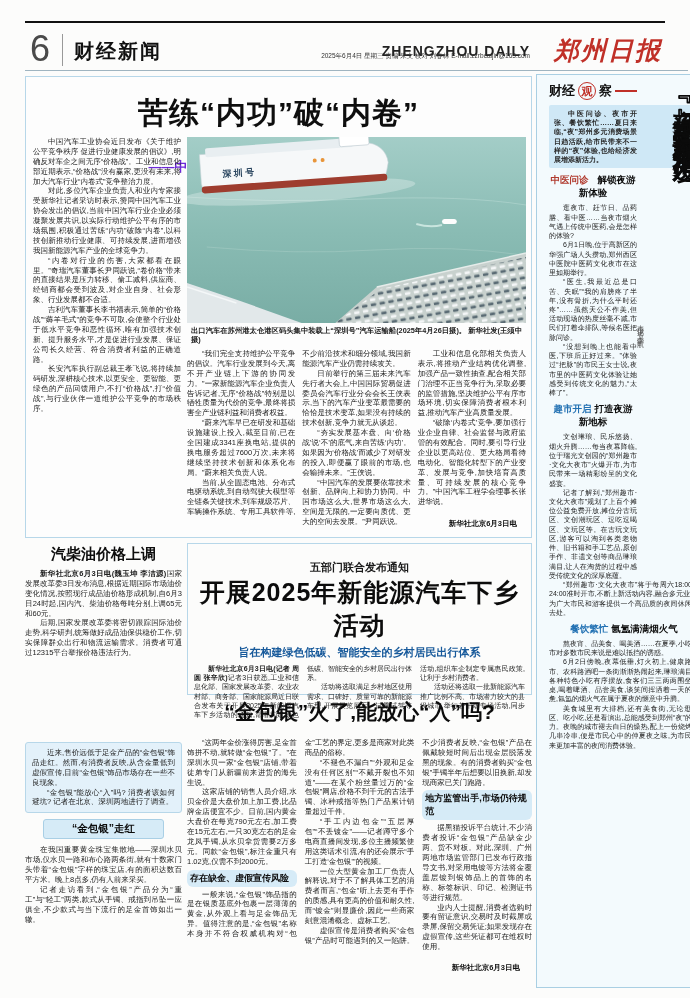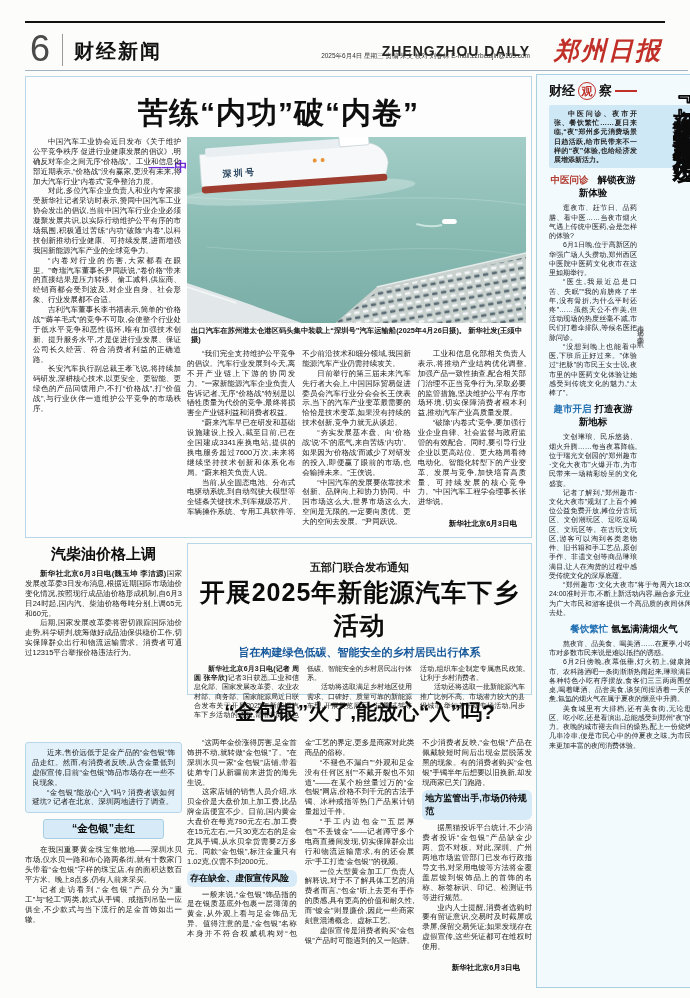--- a/index.html
+++ b/index.html
@@ -206,21 +206,21 @@
   </div>
   <div class="gold-cols bodytext">
     <div>
         <p class="para">“这两年金价涨得厉害,足金首饰拼不动,就转做“金包银”了。”在深圳水贝一家“金包银”店铺,带着徒弟专门从新疆前来进货的海先生说。</p>
         <p class="para">这家店铺的销售人员介绍,水贝金价是大盘价加上加工费,比品牌金店便宜不少。目前,国内黄金大盘价在每克790元左右,加工费在15元左右,一只30克左右的足金龙凤手镯,从水贝拿货需要2万多元。同款“金包银”,标注金重只有1.02克,仅需不到2000元。</p>
       </div>
     <div class="inline-subhead">存在缺金、虚假宣传风险</div>
     <div>
         <p class="para">一般来说,“金包银”饰品指的是在银质基底外包裹一层薄薄的黄金,从外观上看与足金饰品无异。值得注意的是,“金包银”名称本身并不符合权威机构对“包金”工艺的界定,更多是商家对此类商品的俗称。</p>
         <p class="para">“不褪色不漏白”“外观和足金没有任何区别”“不戴开裂也不知道”——在某个粉丝量过万的“金包银”网店,价格不到千元的古法手镯、冰种戒指等热门产品累计销量超过千件。</p>
-        <p class="para">“手工内边包金”“五层厚包”“不丢镀金”——记者蹲守多个电商直播间发现,切实保障群众出行和物流运输需求,有的还会展示“手工打造‘金包银’”的视频。</p>
+        <p class="para">“手工内边包金”“五层厚包”“不丢镀金”——记者蹲守多个电商直播间发现,多位主播频繁使用这类话术引流,有的还会展示“手工打造‘金包银’”的视频。</p>
         <p class="para">一位大型黄金加工厂负责人解释说,对于不了解具体工艺的消费者而言,“包金”听上去更有手作的质感,具有更高的价值和耐久性,而“镀金”则显廉价,因此一些商家刻意混淆概念、虚标工艺。</p>
         <p class="para">虚假宣传是消费者购买“金包银”产品时可能遇到的又一陷阱。不少消费者反映,“金包银”产品在佩戴较短时间后出现金层脱落发黑的现象。有的消费者购买“金包银”手镯半年后想要以旧换新,却发现商家已关门跑路。</p>
       </div>
     <div class="inline-subhead">地方监管出手,市场仍待规范</div>
     <div>
         <p class="para">据黑猫投诉平台统计,不少消费者投诉“金包银”产品缺金少两、货不对板。对此,深圳、广州两地市场监管部门已发布行政指导文书,对采用电镀等方法将金覆盖层镀到银饰品上的首饰的名称、标签标识、印记、检测证书等进行规范。</p>
         <p class="para">业内人士提醒,消费者选购时要有留证意识,交易时及时截屏或录屏,保留交易凭证;如果发现存在虚假宣传,这些凭证都可在维权时使用。</p>
       </div>
   </div>
   <div class="gold-signoff">新华社北京6月3日电</div>

